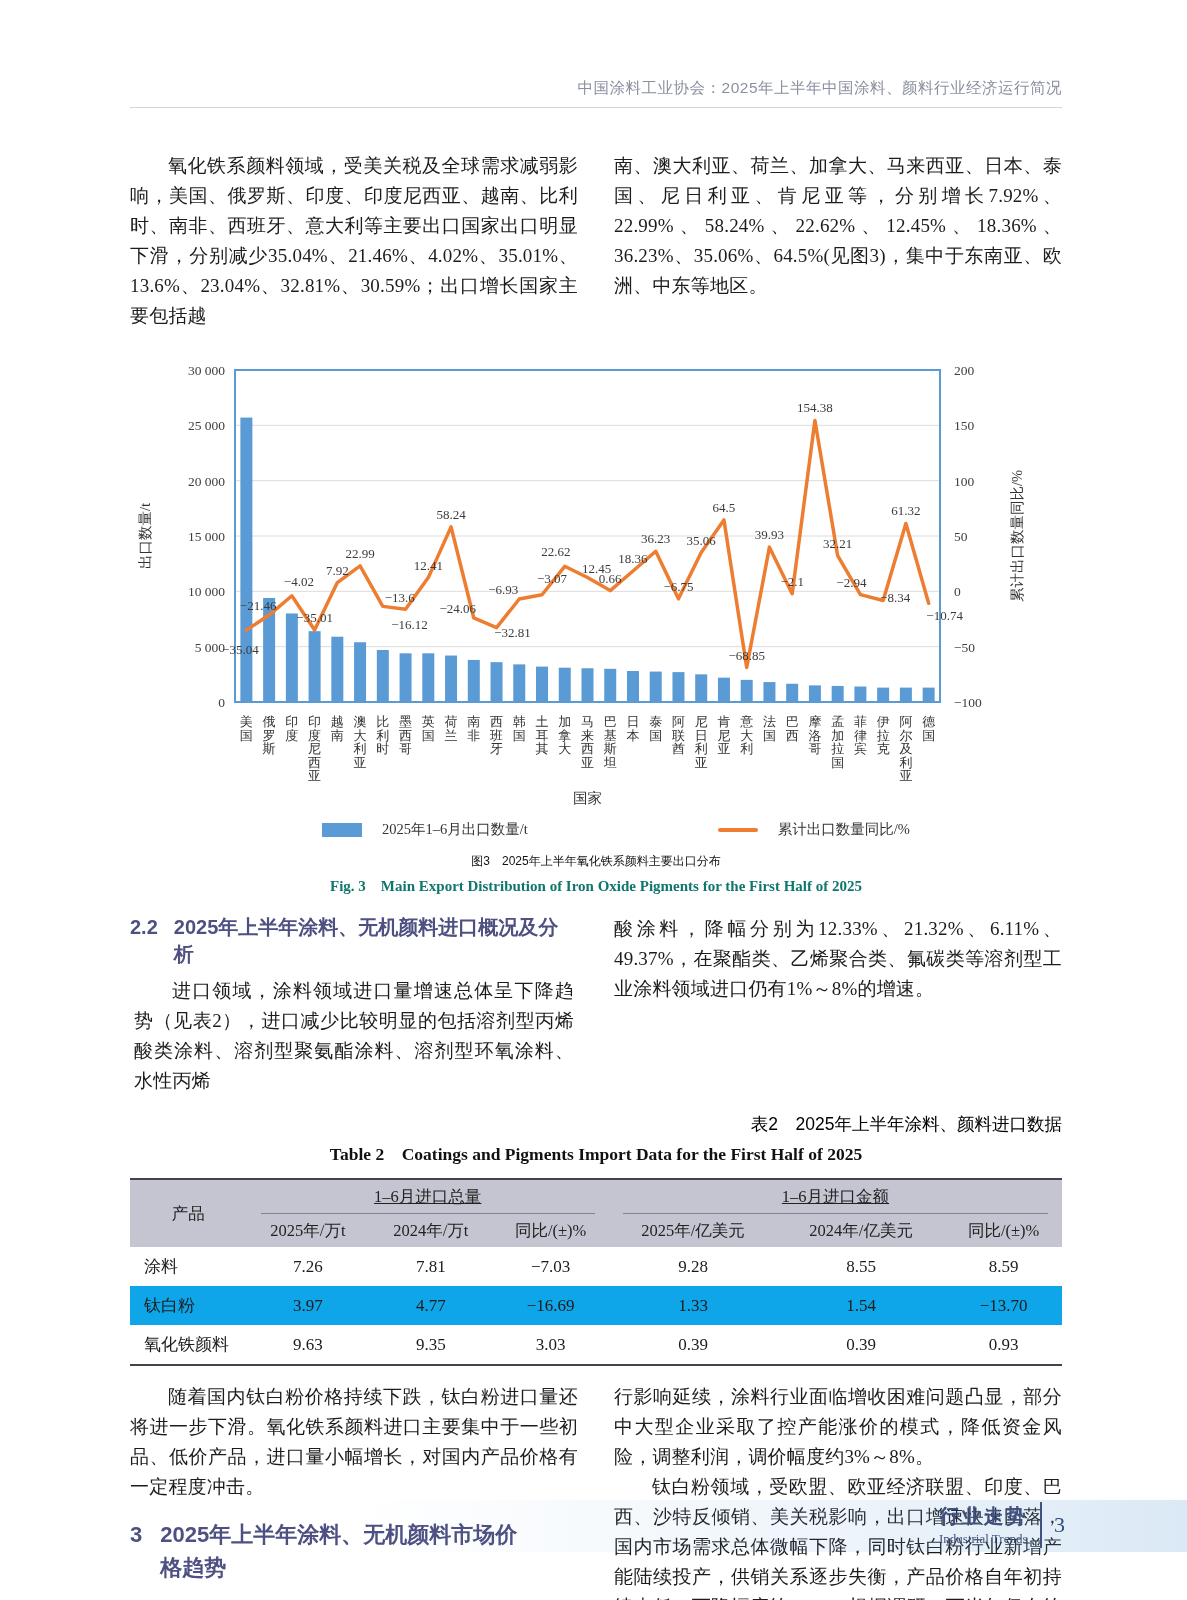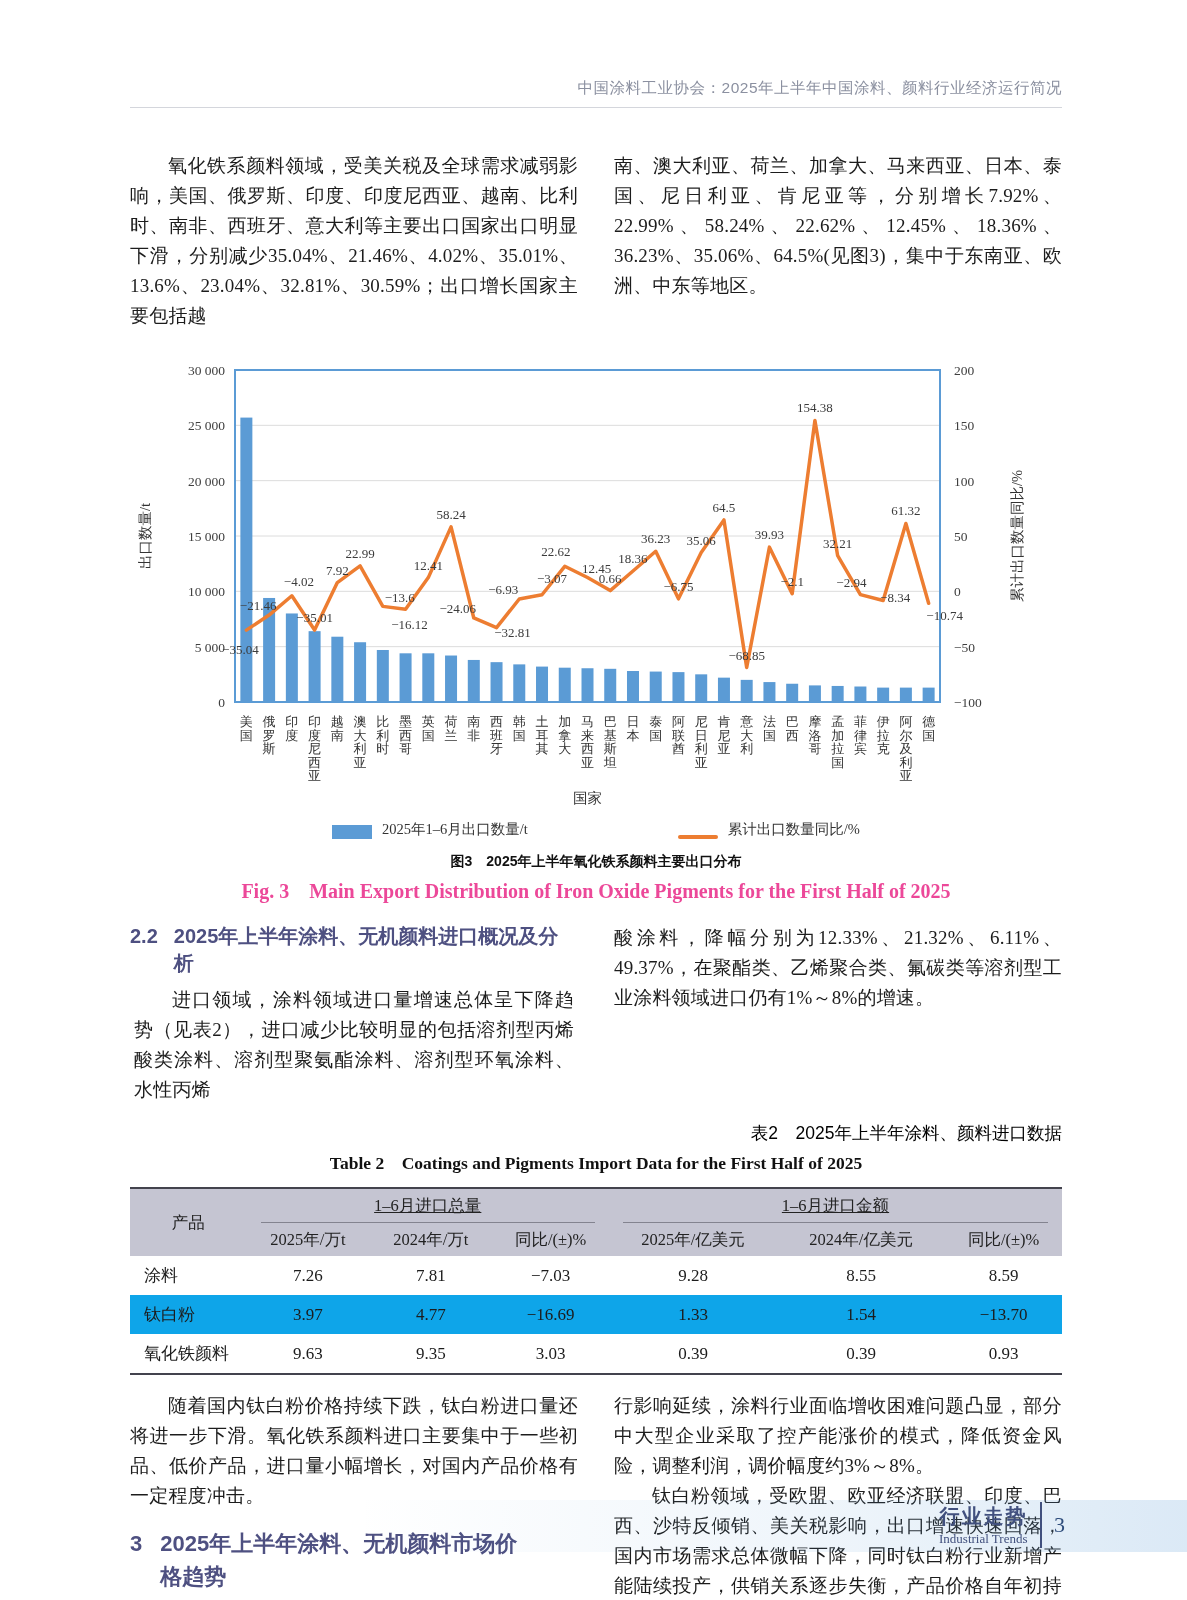--- a/index.html
+++ b/index.html
@@ -24,26 +24,26 @@
   .intro{margin-top:24px;}
   
   .chart-wrap{margin-top:6px;}
   svg text{font-family:"Liberation Serif","DejaVu Serif",serif;}
   .tick{font-size:13.5px;fill:#404040;}
   .axis-title{font-size:14.5px;fill:#333;}
   .cat{font-size:13px;fill:#333;}
   .dlab{font-size:13px;fill:#3b3b3b;}
   .xtitle{font-size:14.5px;fill:#333;}
   .legend{display:flex;justify-content:center;gap:150px;margin-top:2px;font-size:14.5px;color:#333;}
-  .legend-item{display:flex;align-items:flex-end;gap:10px;}
+  .legend-item{display:flex;align-items:center;gap:20px;margin-left:40px;}
   .sw-bar{width:40px;height:14px;background:#5b9bd5;display:inline-block;}
   .sw-line{width:40px;height:4px;background:#ed7d31;border-radius:2px;display:inline-block;}
   .cap-zh{margin-top:14px;text-align:center;font-family:"Liberation Sans","DejaVu Sans",sans-serif;
-          font-weight:bold;font-size:14px;color:#111;}
-  .cap-en{margin-top:7px;text-align:center;font-weight:bold;font-size:20px;color:#ec4899;}
+          font-weight:normal;font-size:12px;color:#111;}
+  .cap-en{margin-top:7px;text-align:center;font-weight:bold;font-size:15px;color:#0f766e;}
   
   .h22{display:flex;gap:16px;align-items:baseline;
        font-family:"Liberation Sans","DejaVu Sans",sans-serif;font-weight:bold;
        font-size:20px;color:#4e5081;margin-bottom:8px;}
   .sec{margin-top:18px;}
   .h3{display:flex;gap:18px;font-family:"Liberation Sans","DejaVu Sans",sans-serif;
       font-weight:bold;font-size:22px;line-height:33px;color:#4e5081;margin:16px 0 10px 0;}
   .h3 .h3-title{max-width:360px;display:inline-block;}
   
   .tbl-sec{margin-top:12px;}

